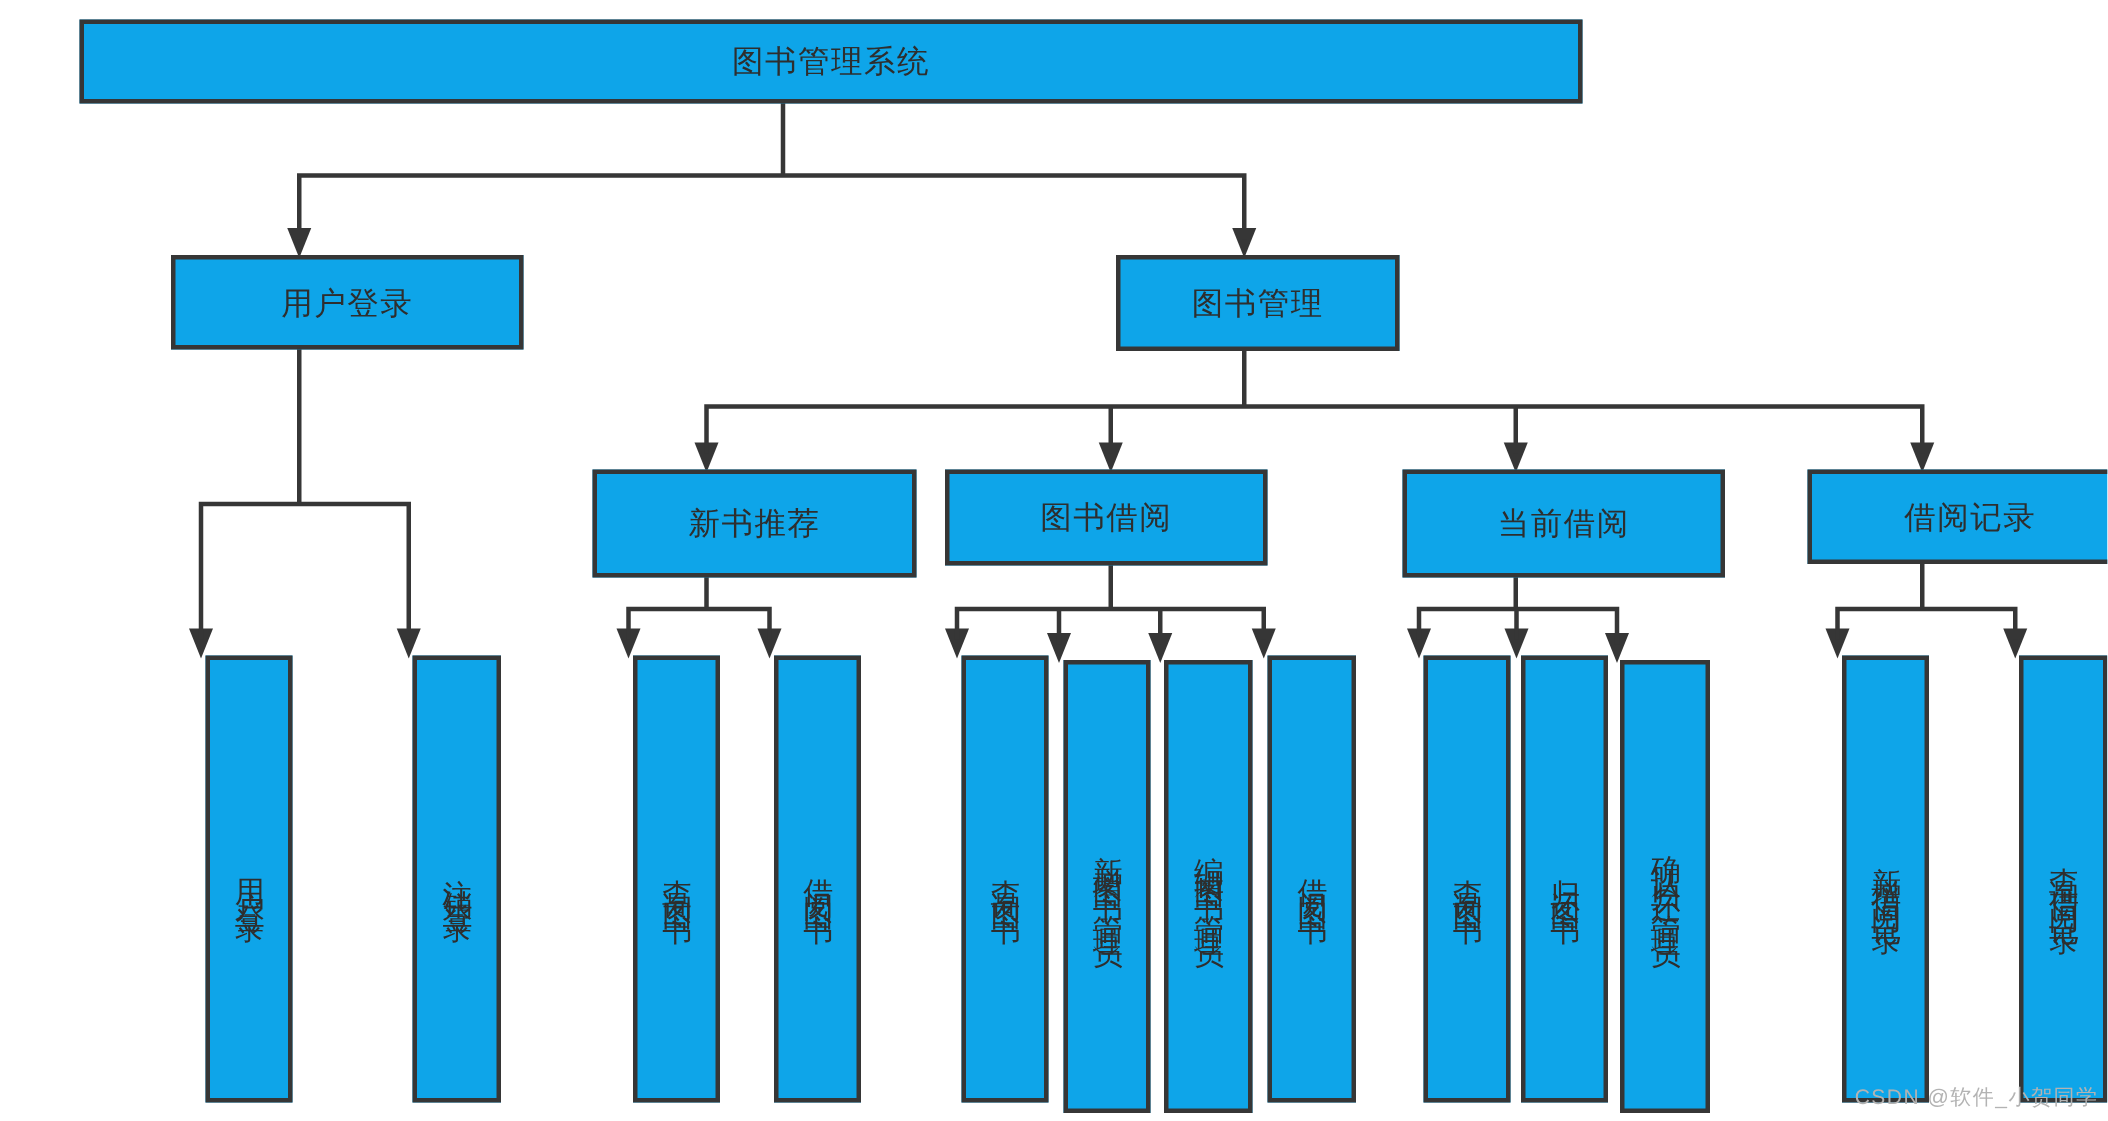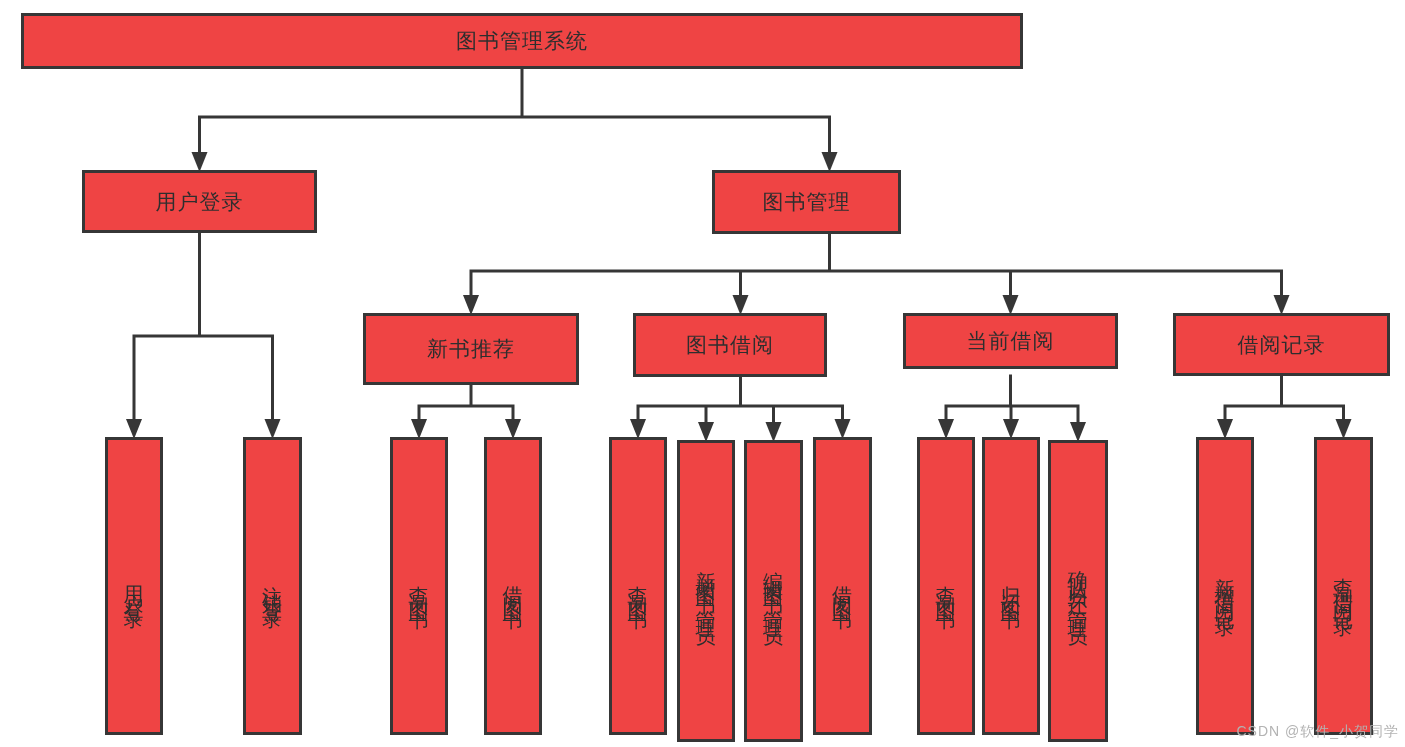--- a/index.html
+++ b/index.html
@@ -20,25 +20,26 @@
     left: 0;
     top: 0;
     width: 1405px;
     height: 747px;
     pointer-events: none;
   }
   .node {
     position: absolute;
     box-sizing: border-box;
     border: 3px solid var(--line, #363636);
-    background: #ef4444;
+    background: #0ea5e9;
     display: flex;
     align-items: center;
     justify-content: center;
     color: var(--text, #2e2e2e);
+    margin-left: 32px;
   }
   .node.h .label {
     font-size: 21px;
     letter-spacing: 1px;
     white-space: nowrap;
   }
   .node.v .label {
     writing-mode: vertical-rl;
     font-size: 20px;
     letter-spacing: 8px;
@@ -93,24 +94,24 @@
       </div>
       <div class="node h" style="left: 82px; top: 170px; width: 235px; height: 63px;">
         <span class="label">用户登录</span>
       </div>
       <div class="node h" style="left: 712px; top: 170px; width: 189px; height: 64px;">
         <span class="label">图书管理</span>
       </div>
       <div class="node h" style="left: 363px; top: 313px; width: 216px; height: 72px;">
         <span class="label">新书推荐</span>
       </div>
-      <div class="node h" style="left: 633px; top: 313px; width: 194px; height: 64px;">
+      <div class="node h" style="left: 598px; top: 313px; width: 215px; height: 64px;">
         <span class="label">图书借阅</span>
       </div>
-      <div class="node h" style="left: 903px; top: 313px; width: 215px; height: 56px;">
+      <div class="node h" style="left: 903px; top: 313px; width: 215px; height: 72px;">
         <span class="label">当前借阅</span>
       </div>
       <div class="node h" style="left: 1173px; top: 313px; width: 217px; height: 63px;">
         <span class="label">借阅记录</span>
       </div>
       <div class="node v" style="left: 105px; top: 437px; width: 58px; height: 298px;">
         <span class="label">用户登录</span>
       </div>
       <div class="node v" style="left: 243px; top: 437px; width: 59px; height: 298px;">
         <span class="label">注销登录</span>

